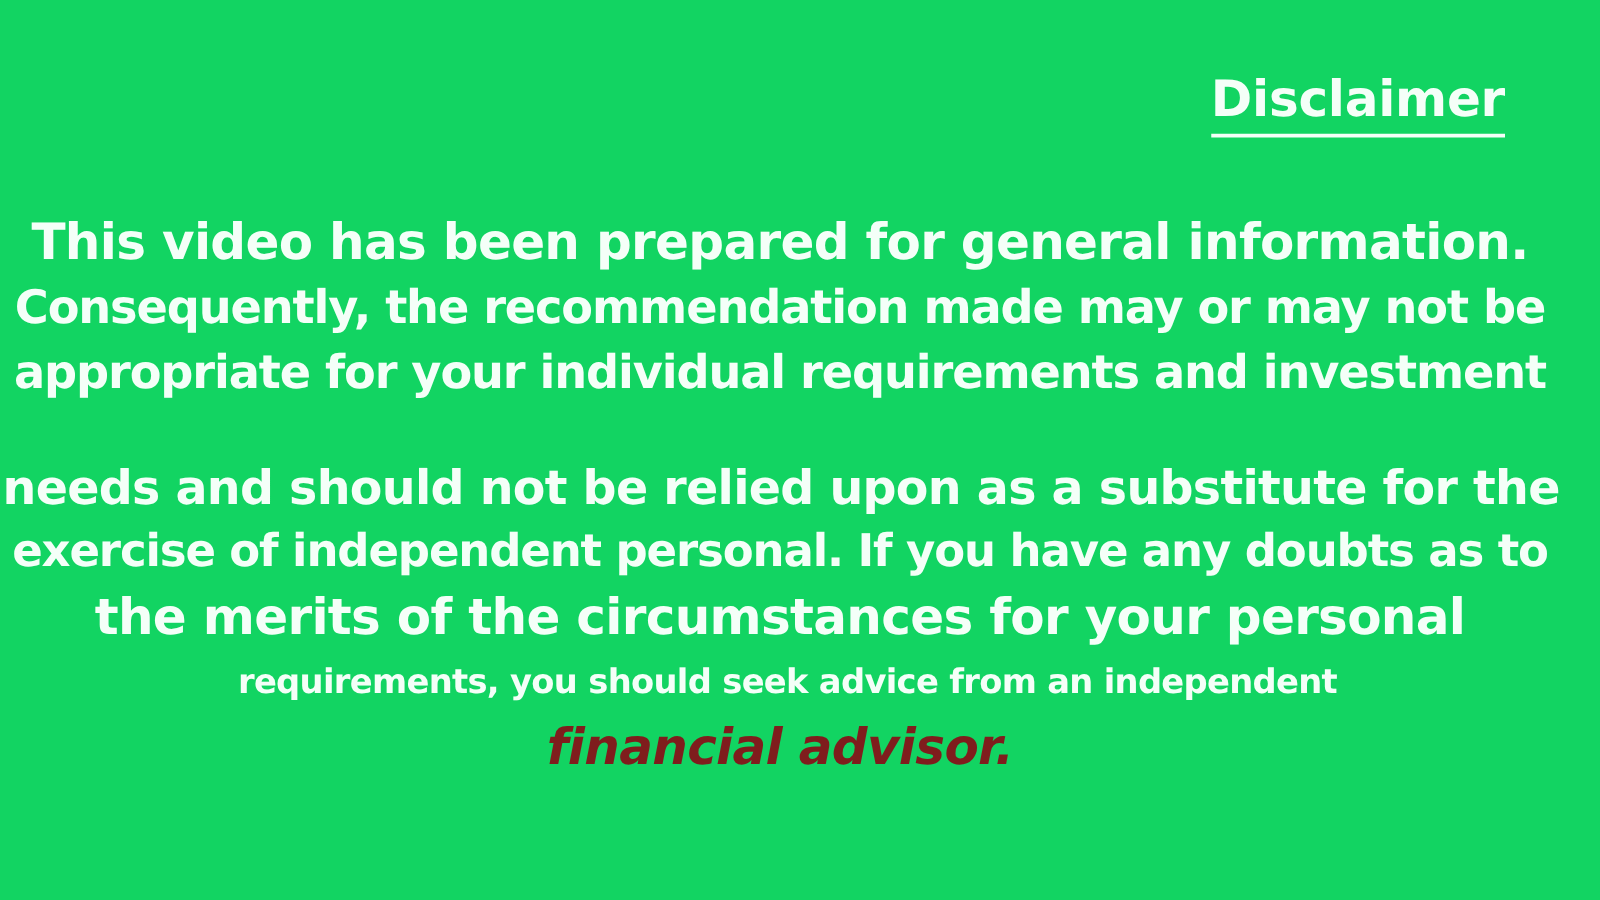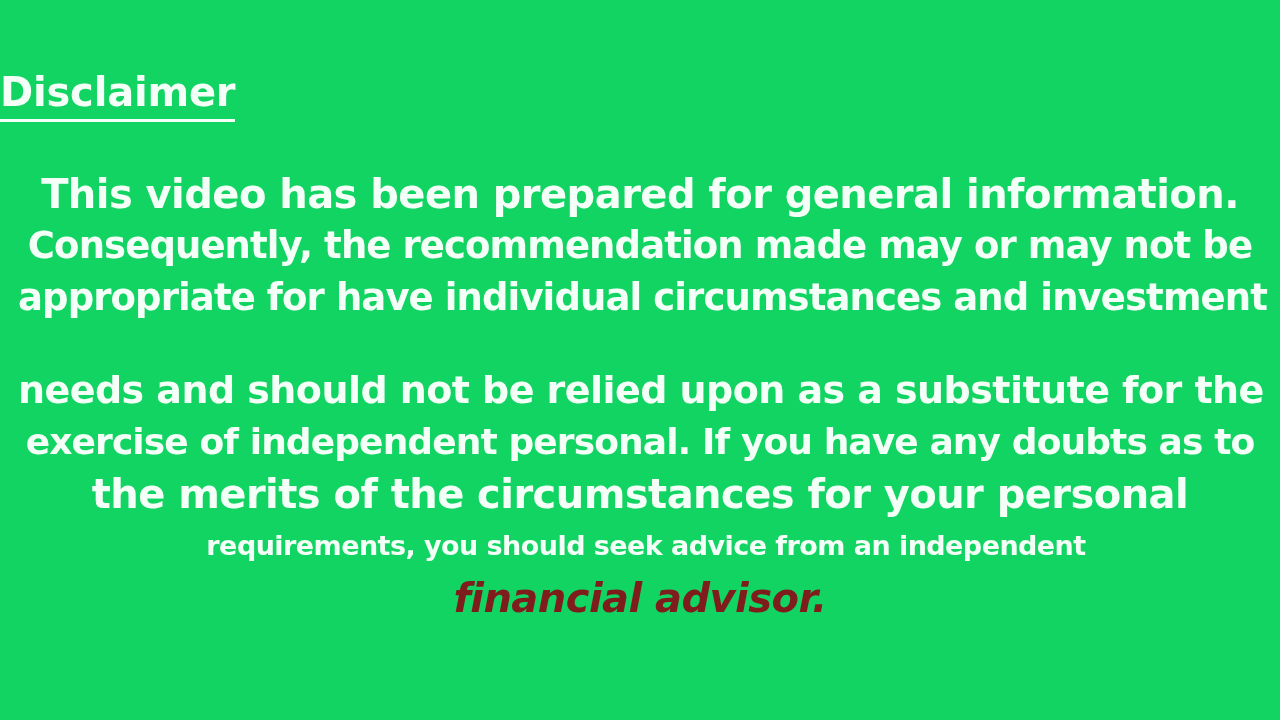--- a/index.html
+++ b/index.html
@@ -20,43 +20,43 @@
     width: 1280px;
     height: 720px;
     background: var(--bg, #12d462);
     box-sizing: border-box;
     display: block;
   }
 
   
   #title-block {
     position: absolute;
-    top: 72px;
+    top: 60px;
     left: 0;
     width: 1204px;
-    text-align: left;
+    text-align: right;
     line-height: 1;
   }
 
   #slide-title {
     display: inline-block;
     font-size: 40px;
     font-weight: 700;
     letter-spacing: -0.2px;
     color: #f4fff8;
     padding-bottom: 7px;
     border-bottom: 3px solid #f4fff8;
     white-space: nowrap;
   }
 
   
   #body-block {
     position: absolute;
     top: 168px;
-    left: 18px;
+    left: 2px;
     width: 1244px;
     text-align: center;
   }
 
   .body-line {
     display: block;
     font-size: 40px;
     font-weight: 700;
     line-height: 52px;
     color: #f4fff8;
@@ -74,21 +74,21 @@
 
 <div id="slide" style="background: rgb(18, 212, 98);">
 
   <div id="title-block">
     <span id="slide-title" style="color: rgb(244, 255, 248); border-bottom-color: rgb(244, 255, 248);">Disclaimer</span>
   </div>
 
   <div id="body-block">
     <span class="body-line" style="color: rgb(244, 255, 248);">This video has been prepared for general information.</span>
     <span class="body-line wide" style="color: rgb(244, 255, 248); font-size: 37px;">Consequently, the recommendation made may or may not be</span>
-    <span class="body-line wide" style="color: rgb(244, 255, 248); font-size: 37px;">appropriate for have individual circumstances and investment</span>
+    <span class="body-line wide" style="color: rgb(244, 255, 248); font-size: 37px;">appropriate for your individual requirements and investment</span>
     <span class="body-line" style="color: rgb(244, 255, 248); font-size: 38px; margin-top: 40px;">needs and should not be relied upon as a substitute for the</span>
     <span class="body-line wide" style="color: rgb(244, 255, 248); font-size: 36px;">exercise of independent personal. If you have any doubts as to</span>
     <span class="body-line" style="color: rgb(244, 255, 248);">the merits of the circumstances for your personal</span>
     <span class="body-line" style="color: rgb(244, 255, 248); font-size: 27px; margin-left: 12px;">requirements, you should seek advice from an independent</span>
     <span class="body-line" style="color: #7f1d1d; font-style: italic;">financial advisor.</span>
   </div>
 
 </div>
 
 </body></html>

